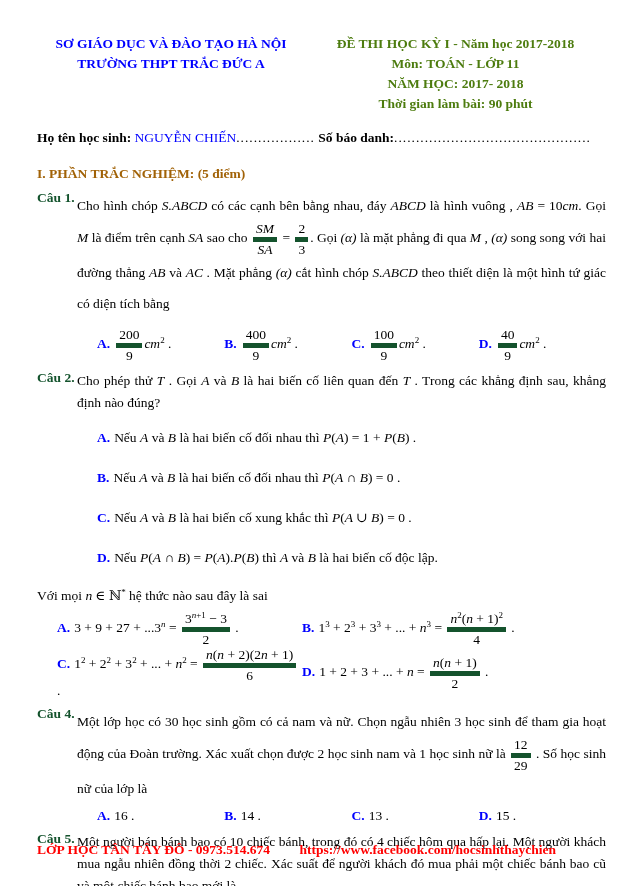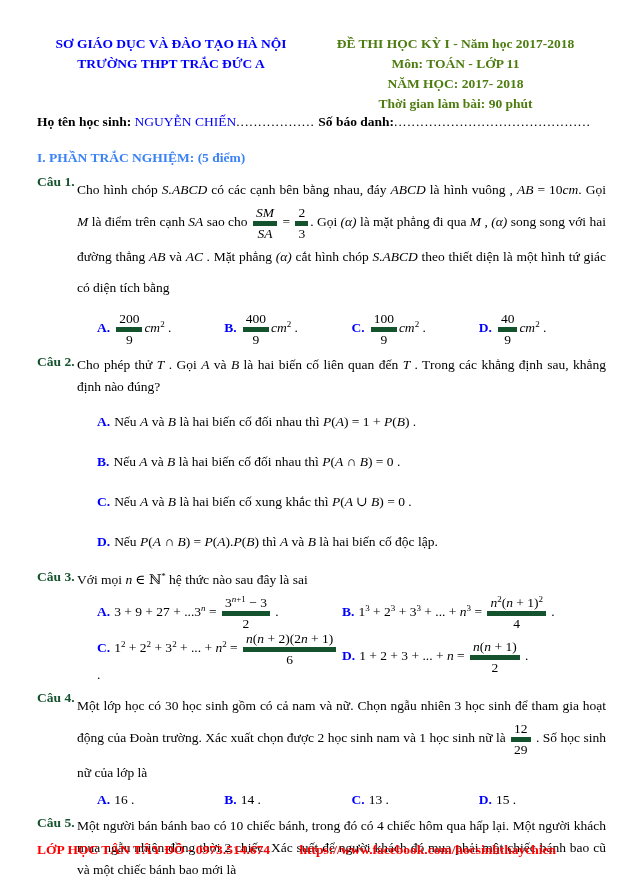--- a/index.html
+++ b/index.html
@@ -10,33 +10,33 @@
     font-size:13.5px;
   }
   .page{position:absolute;inset:0;padding:34px 20px 0 37px;box-sizing:border-box;}
 
   
   .hdr{display:flex;}
   .hdr-left{flex:0 0 268px;text-align:center;color:#0000ff;font-weight:bold;line-height:20px;}
   .hdr-right{flex:1;text-align:center;color:#4d7c0f;font-weight:bold;line-height:20px;}
 
   
-  .student{white-space:nowrap;}
+  .student{margin-top:16px;white-space:nowrap;}
   .student .lbl{font-weight:bold;}
   .student .name{color:#0000ff;}
   .student .dots{letter-spacing:1px;}
 
   
   .code-box{
     display:inline-block;margin:14px 0 0 24px;padding:4px 16px;
     border:2px solid #6e6e6e;outline:1px solid #bdbdbd;
     color:#0000ff;font-weight:bold;
   }
 
-  .section-title{margin-top:20px;color:#3b82f6;font-weight:bold;}
+  .section-title{margin-top:20px;color:#a16207;font-weight:bold;}
 
   
   .questions{margin-top:8px;}
   .question{display:flex;margin-bottom:7px;}
   .q-label{flex:0 0 40px;color:#14532d;font-weight:bold;}
   .q-body{flex:1;min-width:0;}
   .q-text{margin:0;text-align:justify;line-height:22px;}
   .q-text.tall{line-height:31px;}
 
   .options{margin-top:4px;padding-left:20px;}
@@ -106,21 +106,20 @@
           <p class="q-text">Cho phép thử <span class="mi">T</span> . Gọi <span class="mi">A</span> và <span class="mi">B</span>  là hai biến cố liên quan đến <span class="mi">T</span> . Trong các khẳng định sau, khẳng định nào đúng?</p>
           <div class="options stack">
             <span class="option"><span class="opt-label">A.</span>Nếu <span class="mi">A</span> và <span class="mi">B</span>  là hai biến cố đối nhau thì <span class="mi">P</span>(<span class="mi">A</span>) = 1 + <span class="mi">P</span>(<span class="mi">B</span>) .</span>
             <span class="option"><span class="opt-label">B.</span>Nếu <span class="mi">A</span> và <span class="mi">B</span>  là hai biến cố đối nhau thì <span class="mi">P</span>(<span class="mi">A</span> ∩ <span class="mi">B</span>) = 0  .</span>
             <span class="option"><span class="opt-label">C.</span>Nếu <span class="mi">A</span> và <span class="mi">B</span>  là hai biến cố xung khắc thì <span class="mi">P</span>(<span class="mi">A</span> ∪ <span class="mi">B</span>) = 0 .</span>
             <span class="option"><span class="opt-label">D.</span>Nếu <span class="mi">P</span>(<span class="mi">A</span> ∩ <span class="mi">B</span>) = <span class="mi">P</span>(<span class="mi">A</span>).<span class="mi">P</span>(<span class="mi">B</span>) thì <span class="mi">A</span> và <span class="mi">B</span>  là hai biến cố độc lập.</span>
           </div>
         </div>
       </div>
       <div class="question">
-        <div class="q-label">Câu 3.</div>
         <div class="q-body">
           <p class="q-text">Với mọi <span class="mi">n</span> ∈ ℕ<sup>*</sup> hệ thức nào sau đây là sai</p>
           <div class="options grid">
             <span class="option"><span class="opt-label">A.</span>3 + 9 + 27 + ...3<sup><span class="mi">n</span></sup> = <span class="frac"><span class="fn">3<sup><span class="mi">n</span>+1</sup> − 3</span><span class="fd">2</span></span> .</span>
             <span class="option"><span class="opt-label">B.</span>1<sup>3</sup> + 2<sup>3</sup> + 3<sup>3</sup> + ... + <span class="mi">n</span><sup>3</sup> = <span class="frac"><span class="fn"><span class="mi">n</span><sup>2</sup>(<span class="mi">n</span> + 1)<sup>2</sup></span><span class="fd">4</span></span> .</span>
             <span class="option"><span class="opt-label">C.</span>1<sup>2</sup> + 2<sup>2</sup> + 3<sup>2</sup> + ... + <span class="mi">n</span><sup>2</sup> = <span class="frac"><span class="fn"><span class="mi">n</span>(<span class="mi">n</span> + 2)(2<span class="mi">n</span> + 1)</span><span class="fd">6</span></span> .</span>
             <span class="option"><span class="opt-label">D.</span>1 + 2 + 3 + ... + <span class="mi">n</span> = <span class="frac"><span class="fn"><span class="mi">n</span>(<span class="mi">n</span> + 1)</span><span class="fd">2</span></span> .</span>
           </div>
         </div>
       </div>

